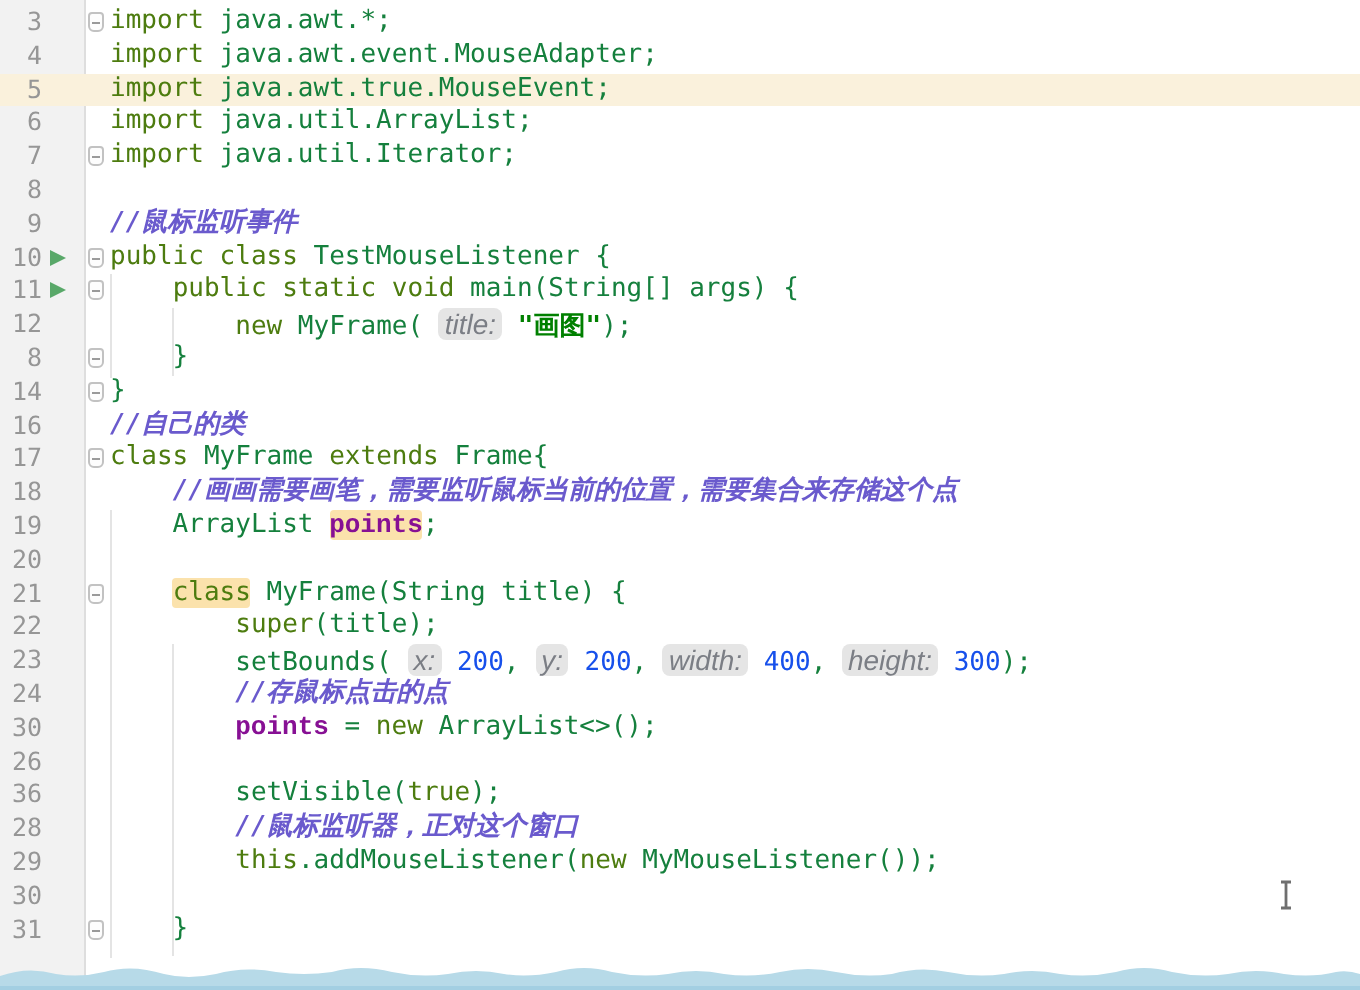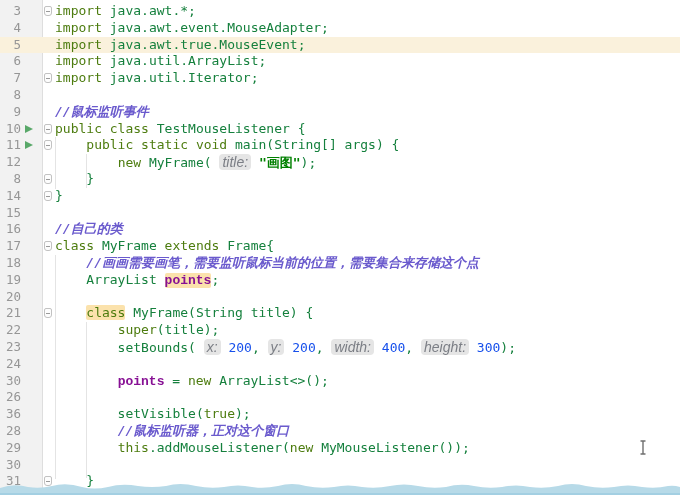--- a/index.html
+++ b/index.html
@@ -143,27 +143,20 @@
         <div class="gut">
           <span class="num">14</span>
         </div>
         <div class="foldc">
           <span class="fold-marker"></span>
         </div>
         <div class="code"><span class="seg p">}</span></div>
       </div>
       <div class="row">
         <div class="gut">
-          <span class="num">15</span>
-        </div>
-        <div class="foldc"></div>
-        <div class="code"></div>
-      </div>
-      <div class="row">
-        <div class="gut">
           <span class="num">16</span>
         </div>
         <div class="foldc"></div>
         <div class="code"><span class="seg c">//自己的类</span></div>
       </div>
       <div class="row">
         <div class="gut">
           <span class="num">17</span>
         </div>
         <div class="foldc">
@@ -213,21 +206,21 @@
           <span class="num">23</span>
         </div>
         <div class="foldc"></div>
         <div class="code"><span class="seg p">        setBounds( </span><span class="seg h">x:</span><span class="seg p"> </span><span class="seg n">200</span><span class="seg p">, </span><span class="seg h">y:</span><span class="seg p"> </span><span class="seg n">200</span><span class="seg p">, </span><span class="seg h">width:</span><span class="seg p"> </span><span class="seg n">400</span><span class="seg p">, </span><span class="seg h">height:</span><span class="seg p"> </span><span class="seg n">300</span><span class="seg p">);</span></div>
       </div>
       <div class="row">
         <div class="gut">
           <span class="num">24</span>
         </div>
         <div class="foldc"></div>
-        <div class="code"><span class="seg p">        </span></div>
+        <div class="code"><span class="seg p">        </span><span class="seg c">//存鼠标点击的点</span></div>
       </div>
       <div class="row">
         <div class="gut">
           <span class="num">30</span>
         </div>
         <div class="foldc"></div>
         <div class="code"><span class="seg p">        </span><span class="seg f">points</span><span class="seg p"> = </span><span class="seg k">new</span><span class="seg p"> ArrayList&lt;&gt;();</span></div>
       </div>
       <div class="row">
         <div class="gut">

